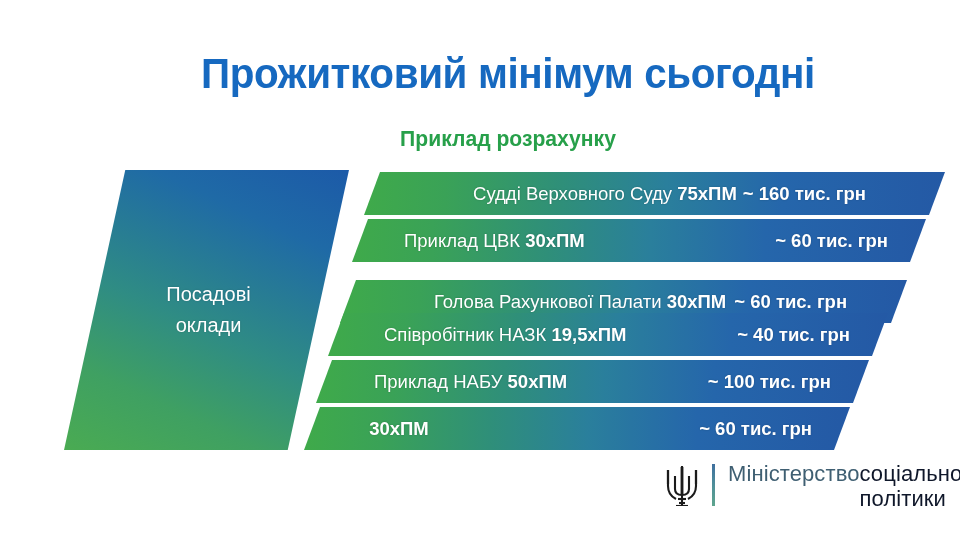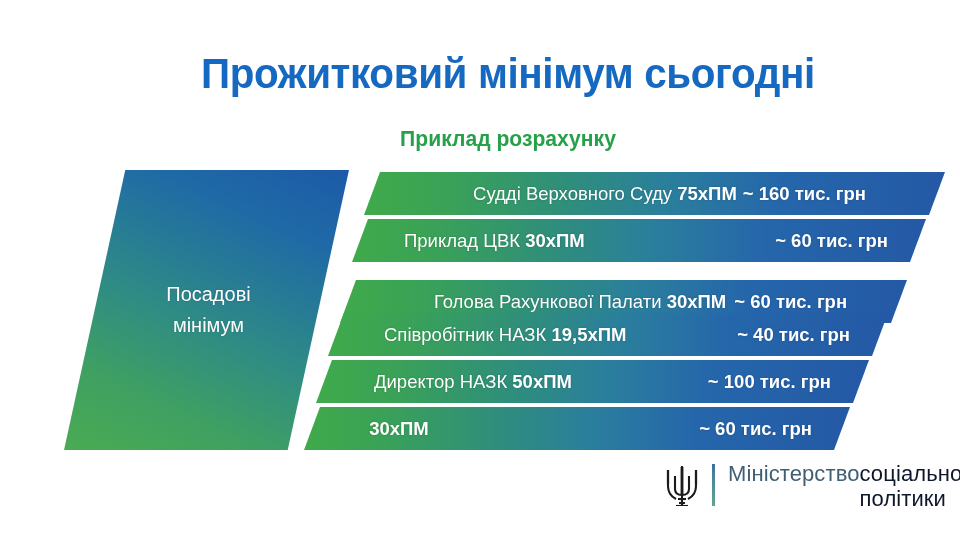--- a/index.html
+++ b/index.html
@@ -162,21 +162,21 @@
 <body>
 
 <div id="slide">
 
   <div class="title">Прожитковий мінімум сьогодні</div>
 
   <div class="subtitle">Приклад розрахунку</div>
 
   <div class="salary-block">
     <div class="salary-block-label">Посадові
-мінімум</div>
+оклади</div>
   </div>
 
   <div class="bars" id="bars-container">
       <div class="bar" style="top: 172px; left: 336px; width: 581px; clip-path: polygon(2.754% 0%, 100% 0%, 97.246% 100%, 0% 100%);">
         <div class="bar-text" style="padding-left: 50px; padding-right: 20px; box-sizing: border-box; justify-content: center;">
           <span class="bar-role">Судді Верховного Суду</span>
           <span class="bar-mult">&nbsp;75хПМ</span>
           <span class="spacer" style="flex: 0 0 auto;"></span>
           <span class="bar-amount" style="margin-left: 6px;">~ 160 тис. грн</span>
         </div>
@@ -200,21 +200,21 @@
       <div class="bar" style="top: 313px; left: 300px; width: 560px; clip-path: polygon(2.857% 0%, 100% 0%, 97.143% 100%, 0% 100%);">
         <div class="bar-text" style="padding-left: 56px; padding-right: 38px; box-sizing: border-box;">
           <span class="bar-role">Співробітник НАЗК</span>
           <span class="bar-mult">&nbsp;19,5хПМ</span>
           <span class="spacer"></span>
           <span class="bar-amount">~ 40 тис. грн</span>
         </div>
       </div>
       <div class="bar" style="top: 360px; left: 288px; width: 553px; clip-path: polygon(2.893% 0%, 100% 0%, 97.107% 100%, 0% 100%);">
         <div class="bar-text" style="padding-left: 58px; padding-right: 38px; box-sizing: border-box;">
-          <span class="bar-role">Директор НАЗК</span>
+          <span class="bar-role">Приклад НАБУ</span>
           <span class="bar-mult">&nbsp;50хПМ</span>
           <span class="spacer"></span>
           <span class="bar-amount">~ 100 тис. грн</span>
         </div>
       </div>
       <div class="bar" style="top: 407px; left: 276px; width: 546px; clip-path: polygon(2.93% 0%, 100% 0%, 97.07% 100%, 0% 100%);">
         <div class="bar-text" style="padding-left: 60px; padding-right: 38px; box-sizing: border-box;">
           <span class="bar-mult">&nbsp;30хПМ</span>
           <span class="spacer"></span>
           <span class="bar-amount">~ 60 тис. грн</span>

